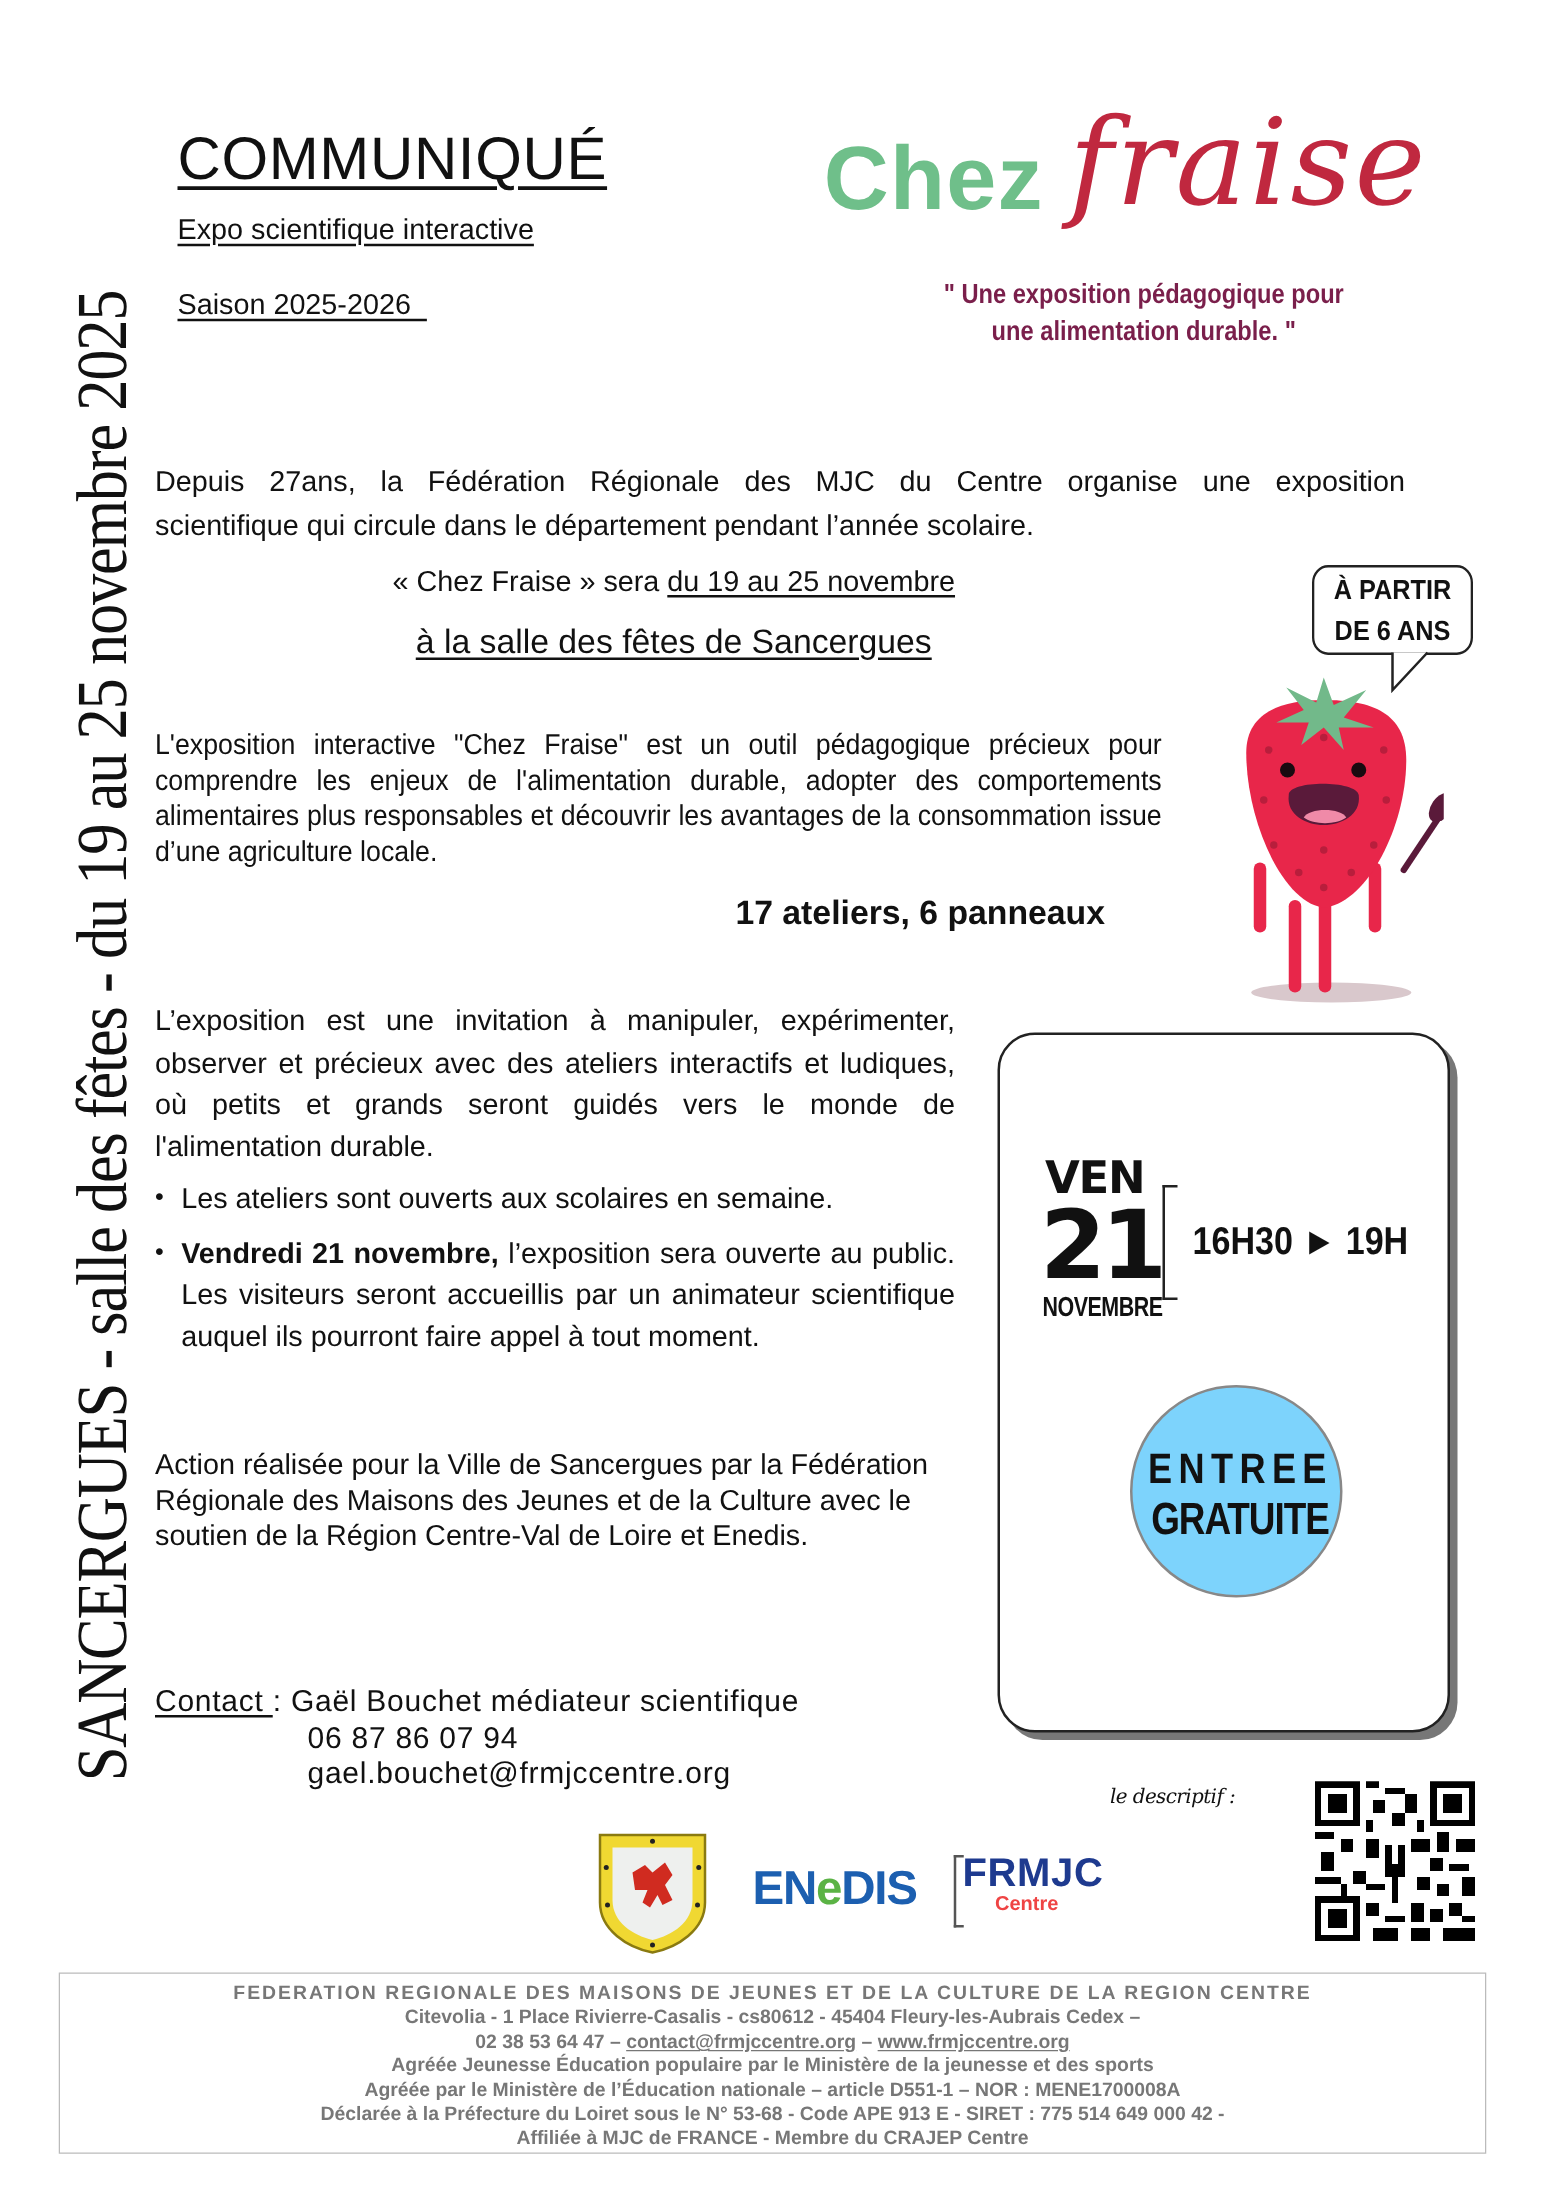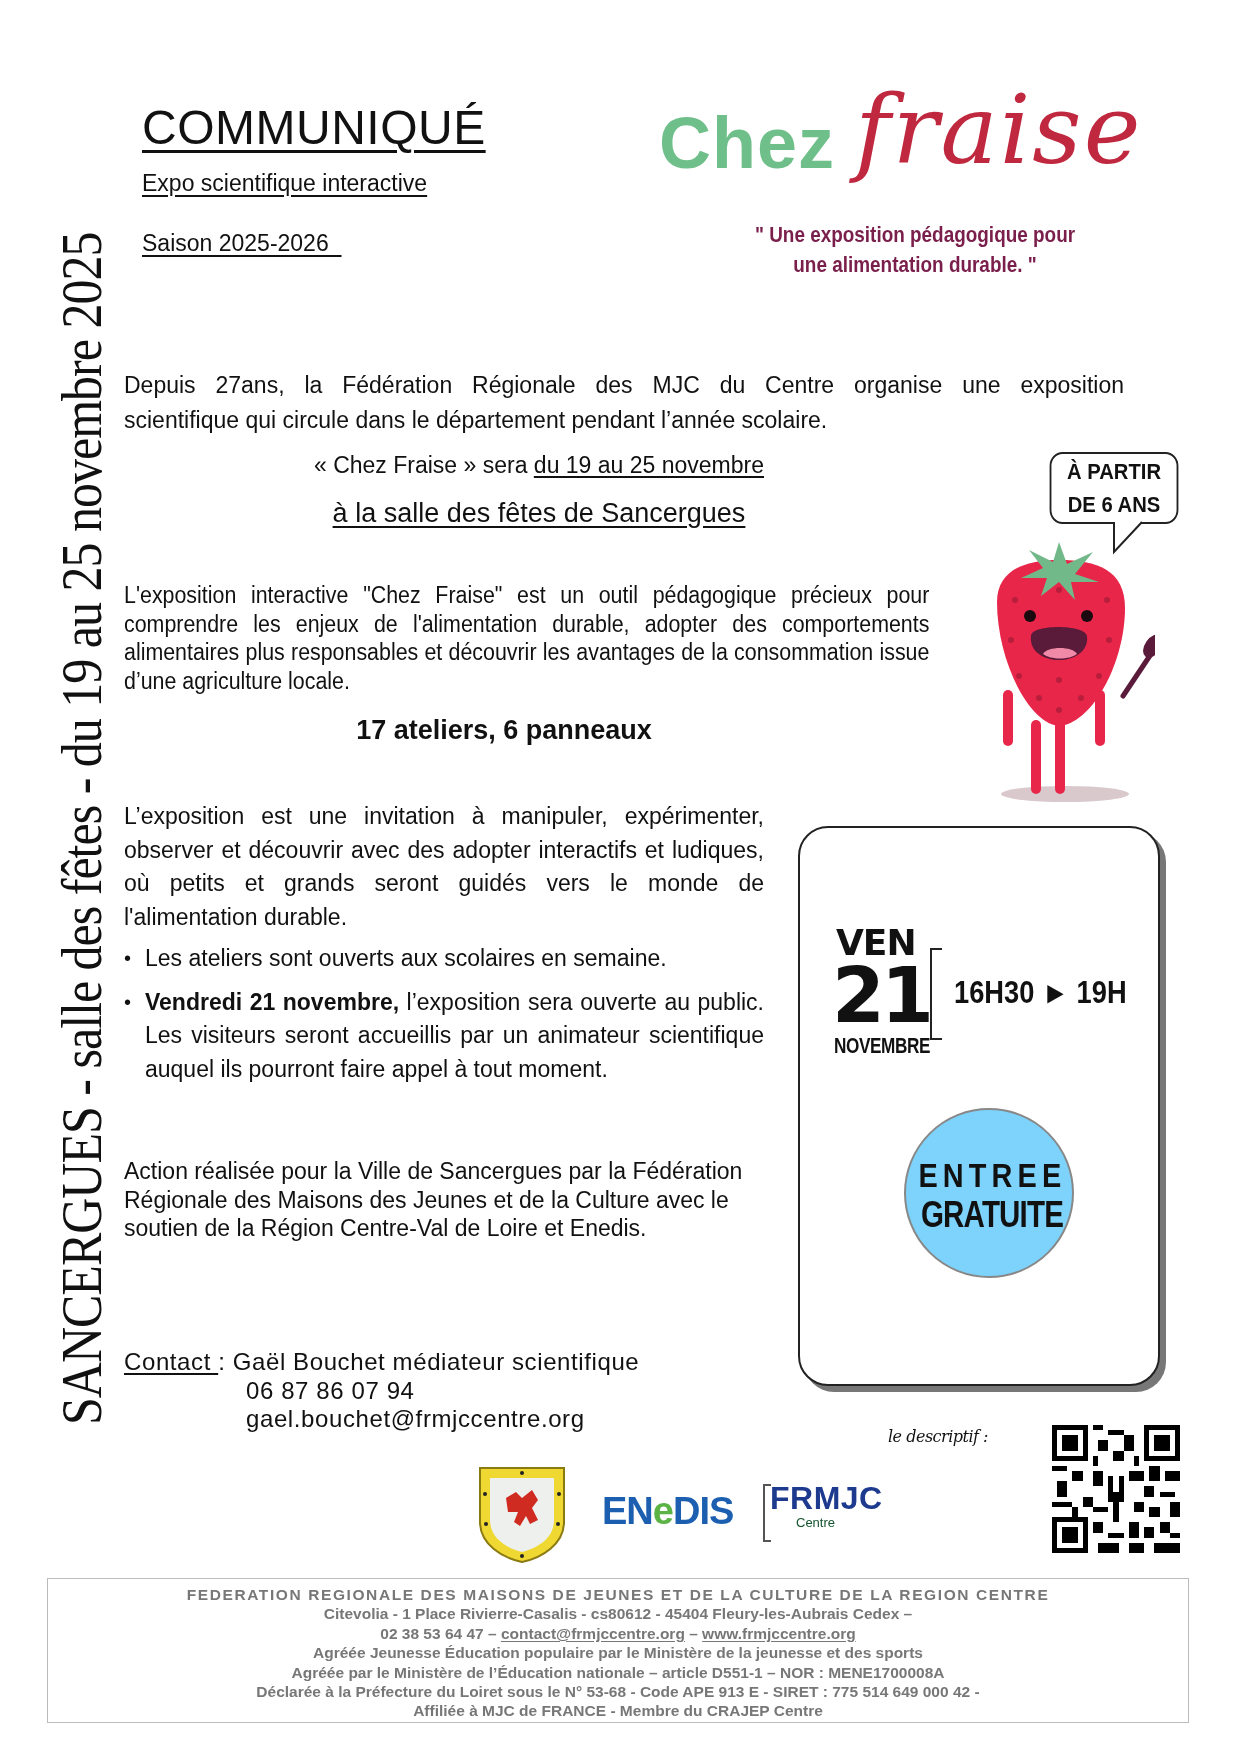--- a/index.html
+++ b/index.html
@@ -23,21 +23,21 @@
   .vertical { left: 48px; top: 1425px; transform-origin: 0 0; transform: rotate(-90deg) scaleY(1.15); font-family: "Liberation Serif", serif; font-size: 50px; white-space: nowrap; letter-spacing: -1px; width: 1090px; }
 
   
   .p1 { left: 124px; top: 368px; width: 1000px; font-size: 23px; line-height: 35px; text-align: justify; text-align-last: left; }
   .p1 .jl { text-align-last: justify; display: block; }
   .dates { left: 124px; top: 452px; width: 830px; font-size: 23px; text-align: center; }
   .dates u { text-underline-offset: 3px; }
   .venue { left: 124px; top: 498px; width: 830px; font-size: 27px; text-align: center; text-decoration: underline; text-underline-offset: 4px; }
 
   .p2 { left: 124px; top: 581px; width: 806px; font-size: 23px; line-height: 28.5px; text-align: justify; transform: scaleX(0.93); transform-origin: 0 0; width: 866px; }
-  .ateliers { left: 124px; top: 715px; width: 760px; text-align: center; font-size: 27px; font-weight: bold; }
+  .ateliers { left: 124px; top: 715px; width: 760px; text-align: right; font-size: 27px; font-weight: bold; }
 
   .p3 { left: 124px; top: 800px; width: 640px; font-size: 23px; line-height: 33.5px; text-align: justify; }
   .bullets { left: 124px; top: 942px; width: 640px; font-size: 23px; line-height: 33.5px; list-style: none; }
   .bullets li { position: relative; padding-left: 21px; text-align: justify; margin-bottom: 10px; }
   .bullets li::before { content: "•"; position: absolute; left: 0; top: 0; font-size: 20px; }
 
   .p4 { left: 124px; top: 1157px; width: 660px; font-size: 23px; line-height: 28.5px; }
   .contact { left: 124px; top: 1348px; width: 680px; font-size: 24px; line-height: 28.5px; letter-spacing: 0.6px; }
   .contact .lbl { text-decoration: underline; text-underline-offset: 3px; }
   .contact .indent { padding-left: 122px; display: block; }
@@ -61,21 +61,21 @@
   .free-2 { position: absolute; left: 0; right: 0; top: 84px; font-size: 36px; font-weight: bold; letter-spacing: -1px; transform: scaleX(0.82); }
 
   
   .descriptif { left: 888px; top: 1427px; font-family: "DejaVu Serif", serif; font-style: italic; font-size: 16px; letter-spacing: -0.5px; }
   .qr { left: 1052px; top: 1425px; width: 128px; height: 128px; }
   .shield { left: 476px; top: 1464px; width: 92px; height: 100px; }
   .enedis { left: 602px; top: 1490px; font-size: 38px; font-weight: bold; color: #1c5fb0; letter-spacing: -1px; }
   .enedis .e2 { color: #5bb345; }
   .frmjc { left: 763px; top: 1484px; width: 140px; height: 60px; border-left: 2px solid #555; border-top: 2px solid #555; border-bottom: 2px solid #555; border-right: none; width: 8px; height: 58px; }
   .frmjc-t { left: 770px; top: 1480px; font-size: 32px; font-weight: bold; color: #1e3a8f; letter-spacing: 0.5px; }
-  .frmjc-s { left: 796px; top: 1515px; font-size: 13px; font-weight: normal; color: #14532d; }
+  .frmjc-s { left: 796px; top: 1515px; font-size: 16px; font-weight: bold; color: #ef4444; }
 
   
   .footer { left: 47px; top: 1578px; width: 1142px; height: 145px; border: 1.5px solid #bbb; padding-top: 6px; text-align: center; color: #777; font-size: 15.5px; line-height: 19.4px; font-weight: bold; }
   .footer .caps { letter-spacing: 1.6px; }
   .footer u { text-underline-offset: 2px; }
 </style>
 </head>
 <body>
 
 <div class="abs title">COMMUNIQUÉ</div>
@@ -98,21 +98,21 @@
   <span>scientifique qui circule dans le département pendant l’année scolaire.</span>
 </div>
 <div class="abs dates">
   <span>« Chez Fraise » sera </span><u>du 19 au 25 novembre</u>
 </div>
 <div class="abs venue">à la salle des fêtes de Sancergues</div>
 
 <div class="abs p2">L'exposition interactive "Chez Fraise" est un outil pédagogique précieux pour comprendre les enjeux de l'alimentation durable, adopter des comportements alimentaires plus responsables et découvrir les avantages de la consommation issue d’une agriculture locale.</div>
 <div class="abs ateliers">17 ateliers, 6 panneaux</div>
 
-<div class="abs p3">L’exposition est une invitation à manipuler, expérimenter, observer et découvrir avec des adopter interactifs et ludiques, où petits et grands seront guidés vers le monde de l'alimentation durable.</div>
+<div class="abs p3">L’exposition est une invitation à manipuler, expérimenter, observer et précieux avec des ateliers interactifs et ludiques, où petits et grands seront guidés vers le monde de l'alimentation durable.</div>
 <ul class="abs bullets">
   <li><b></b><span>Les ateliers sont ouverts aux scolaires en semaine.</span></li>
   <li><b>Vendredi 21 novembre,</b><span> l’exposition sera ouverte au public. Les visiteurs seront accueillis par un animateur scientifique auquel ils pourront faire appel à tout moment.</span></li>
 </ul>
 
 <div class="abs p4">Action réalisée pour la Ville de Sancergues  par la Fédération Régionale des Maisons des Jeunes et de la Culture avec le soutien de la Région Centre-Val de Loire et Enedis.</div>
 
 <div class="abs contact">
   <span class="lbl">Contact </span><span>: Gaël Bouchet  médiateur scientifique</span>
   <span class="indent">06 87 86 07 94</span>

